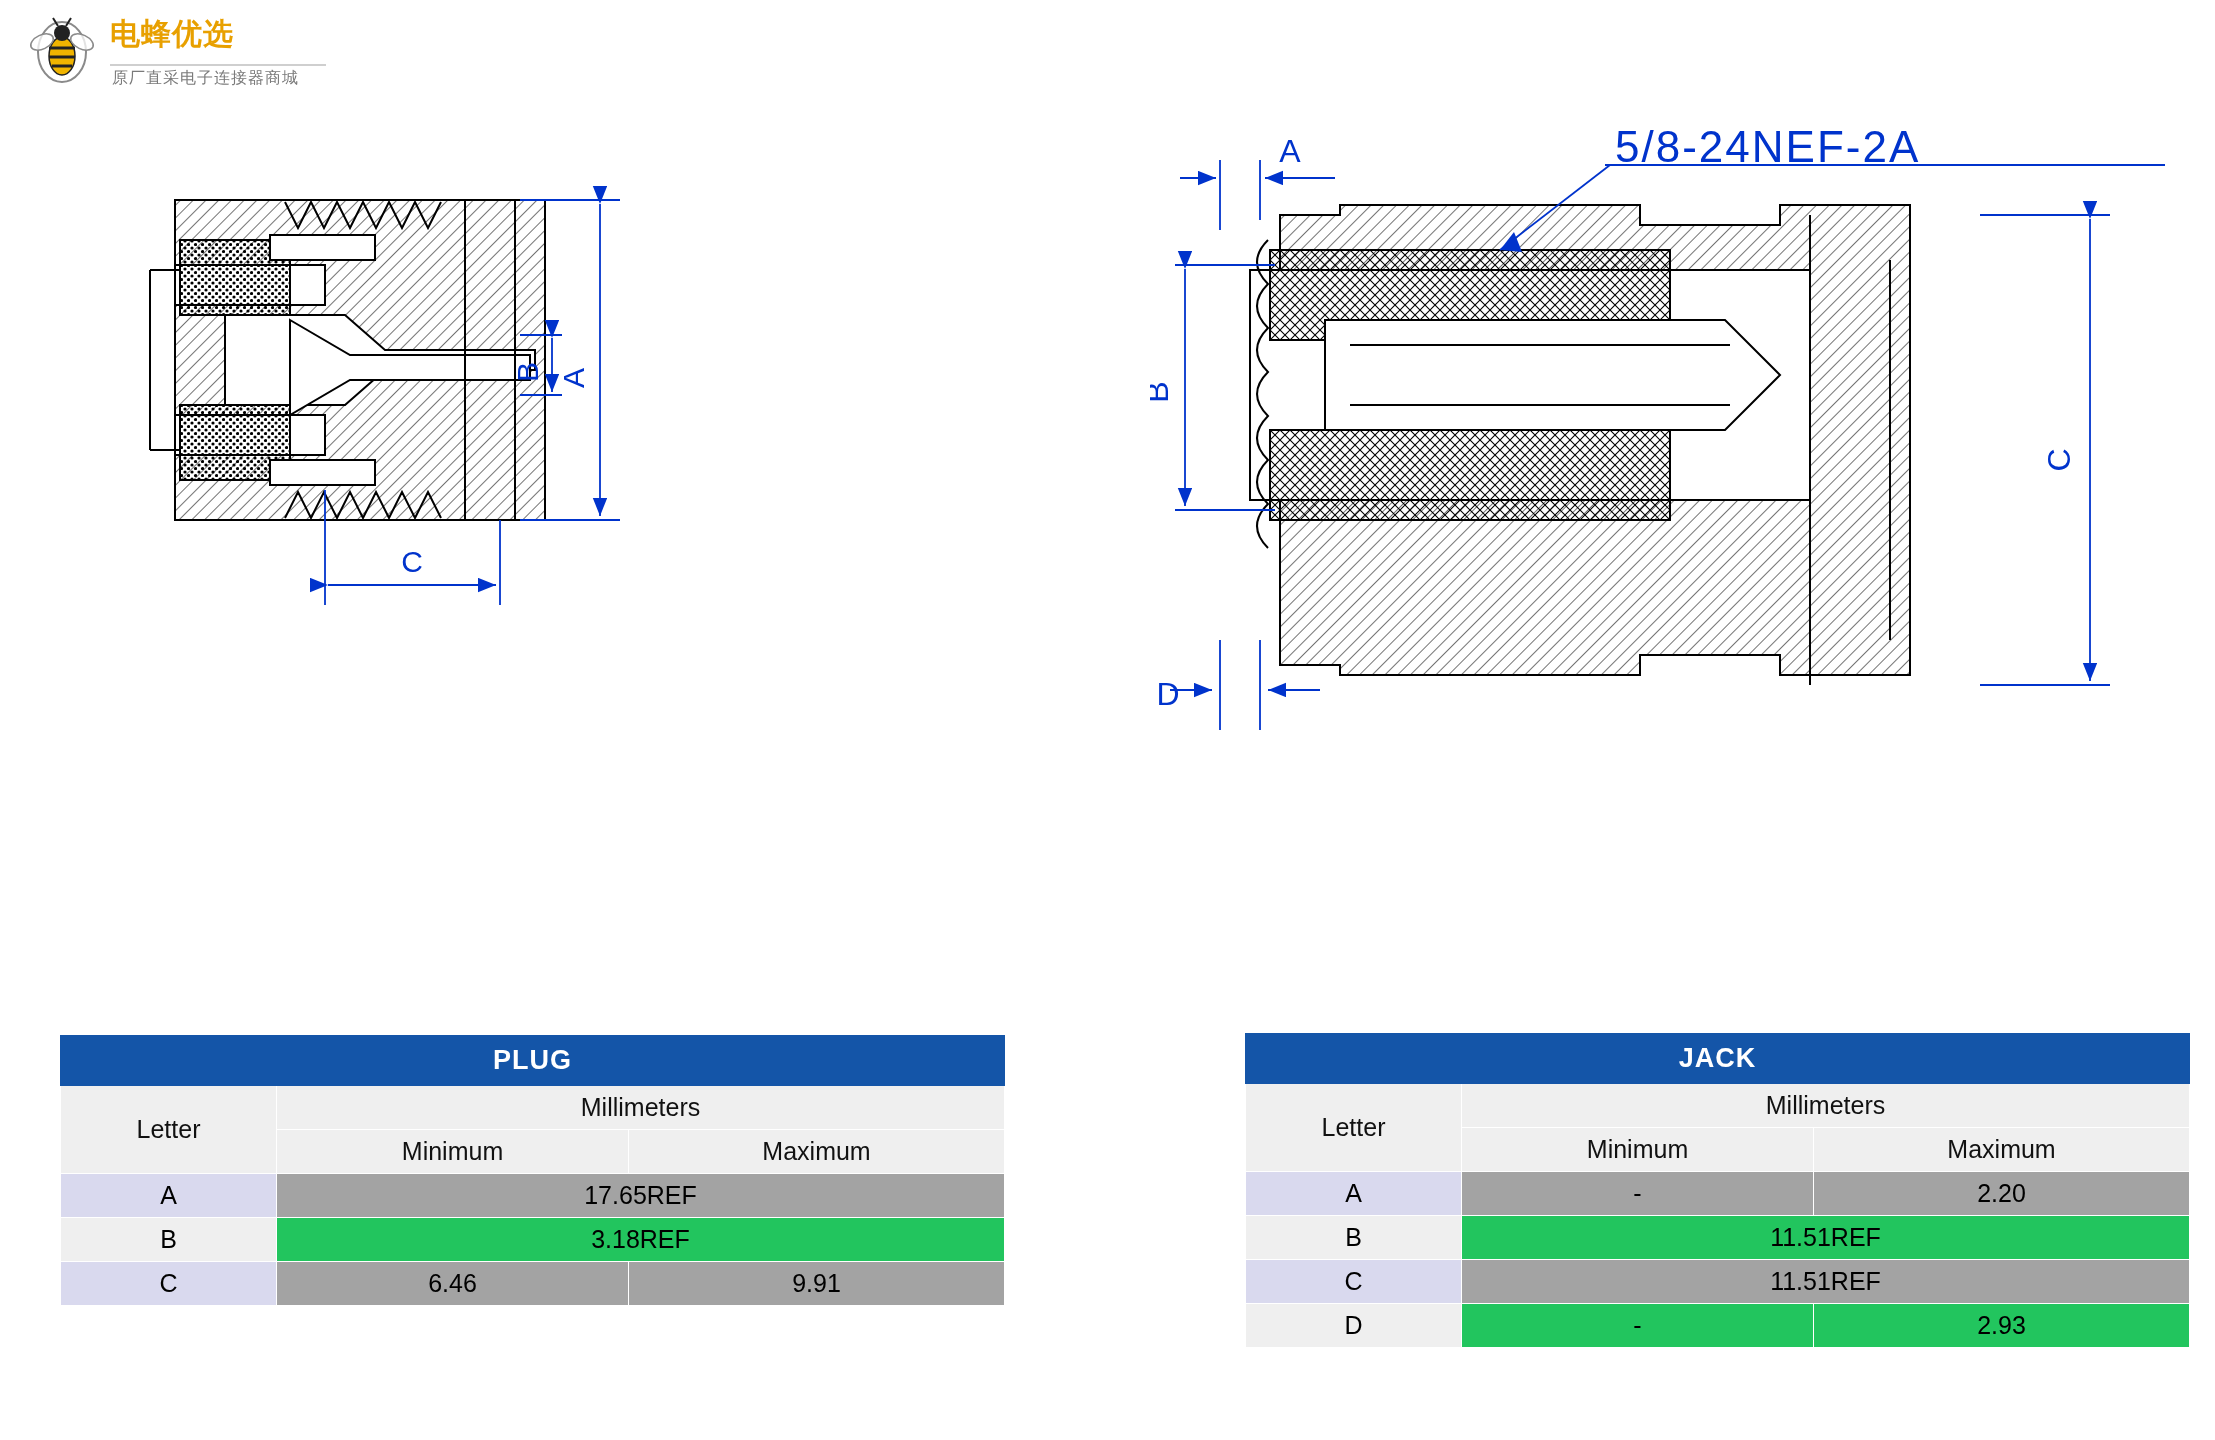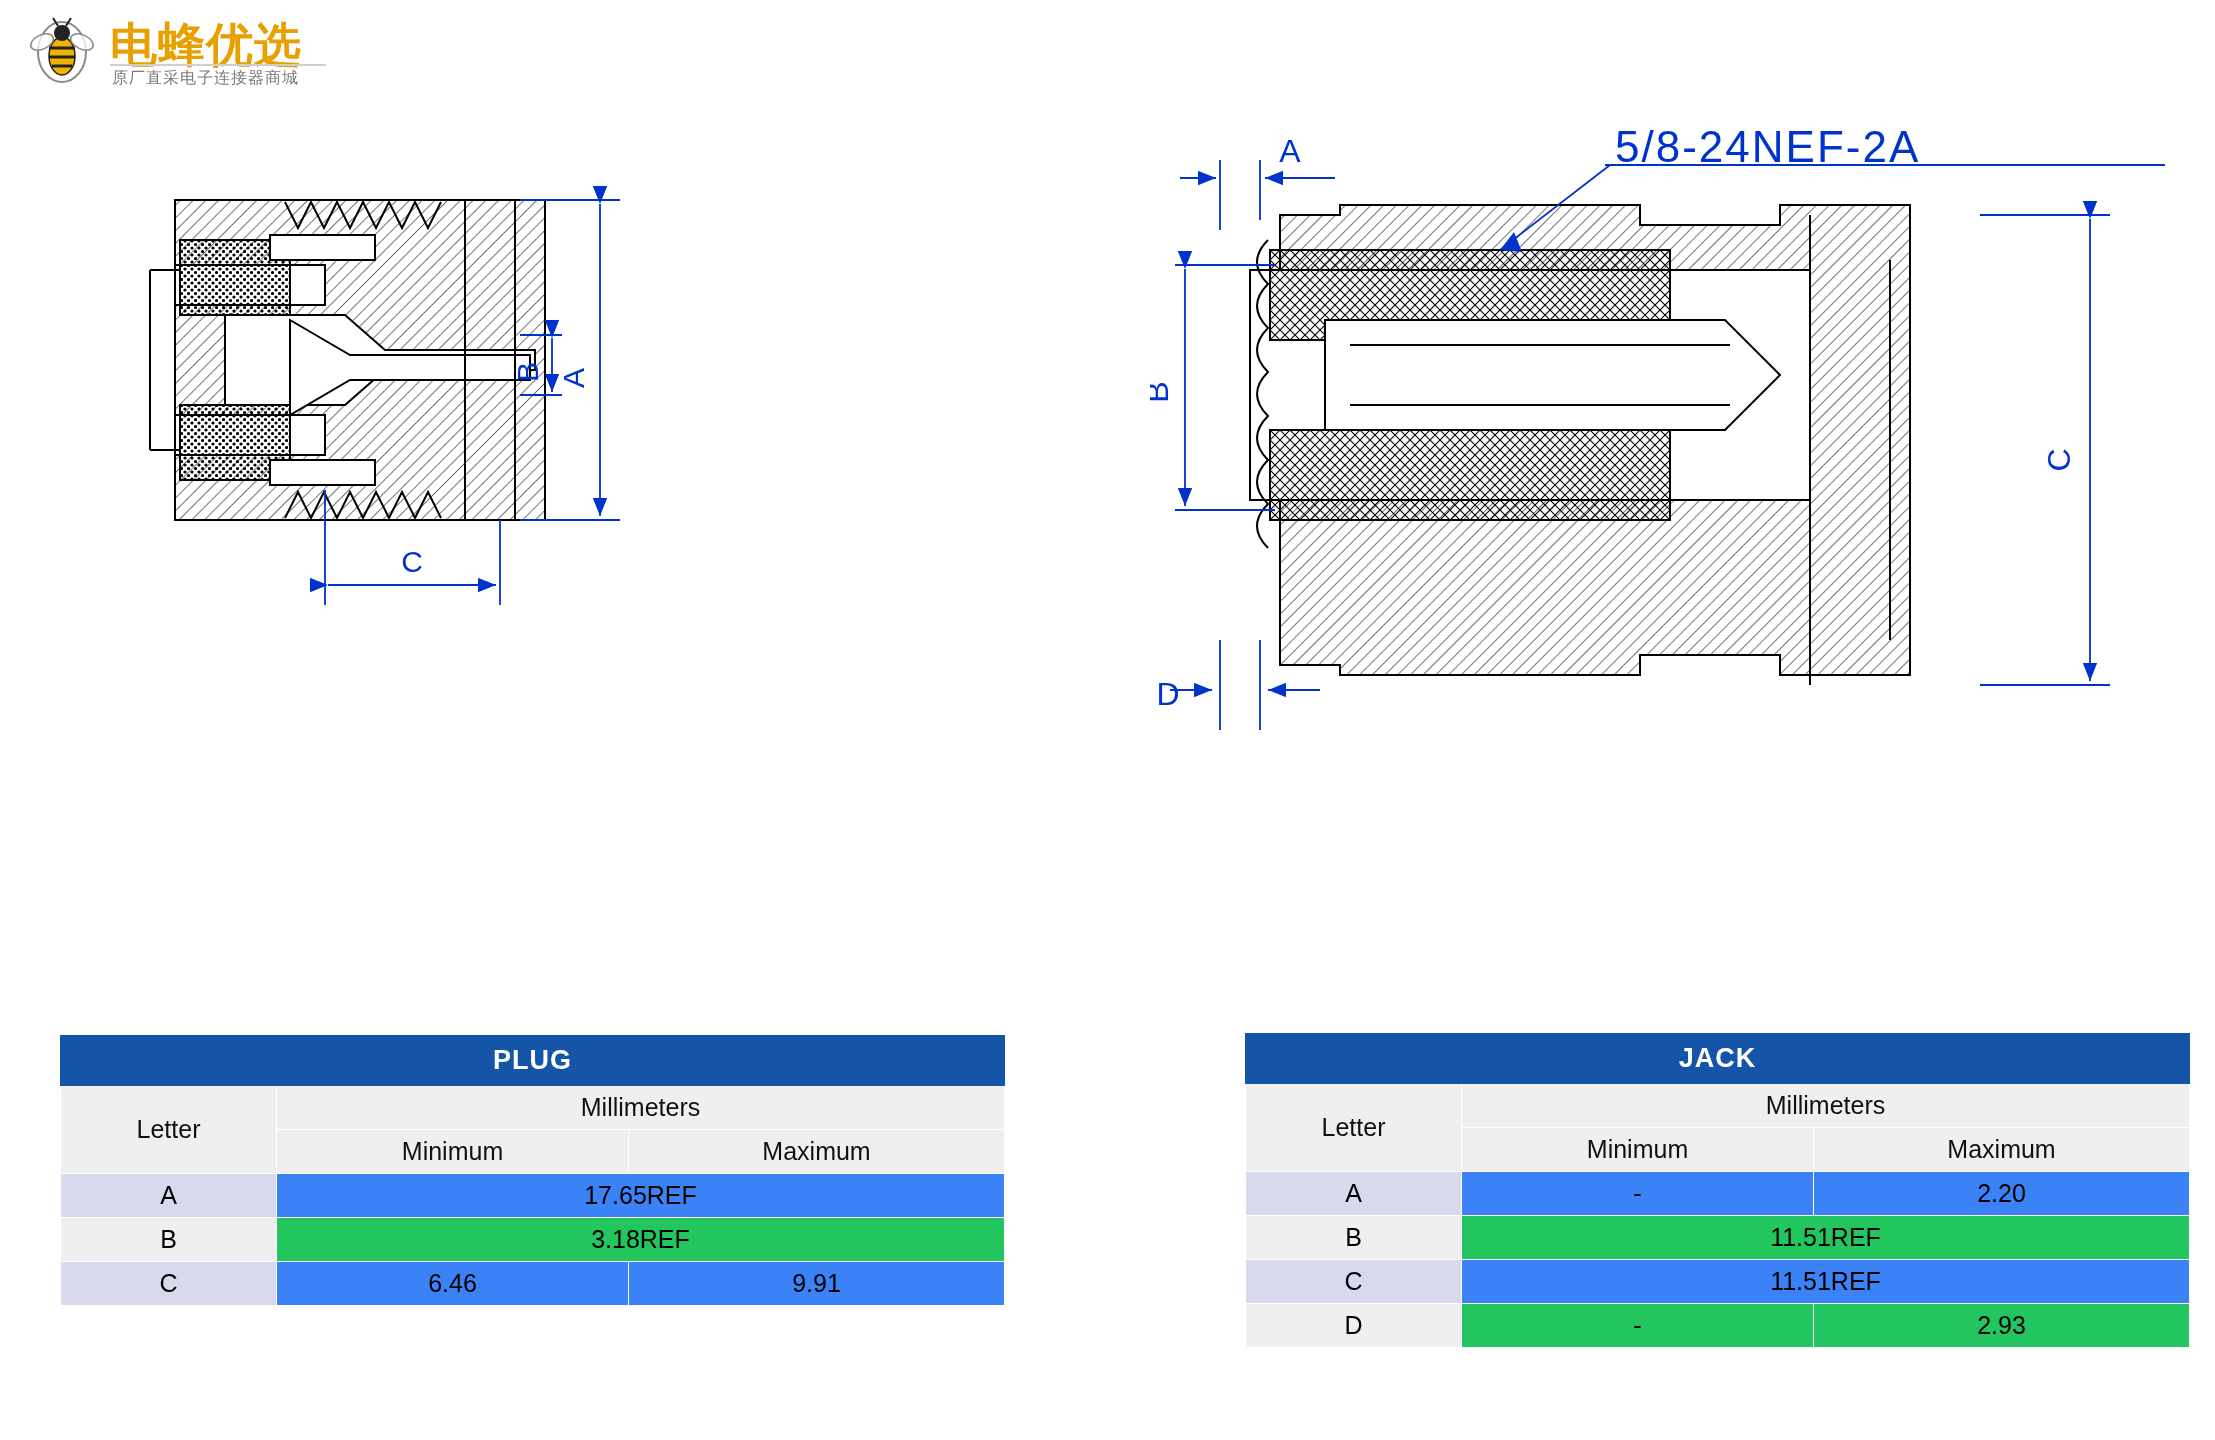--- a/index.html
+++ b/index.html
@@ -28,21 +28,21 @@
     position: absolute;
     left: 6px;
     top: 4px;
     width: 76px;
     height: 76px;
   }
   #logo .brand-cn {
     position: absolute;
     left: 92px;
     top: 6px;
-    font-size: 47px;
+    font-size: 30px;
     font-weight: bold;
     color: #e8a000;
     letter-spacing: 1px;
     white-space: nowrap;
     font-family: "DejaVu Sans", sans-serif;
   }
   #logo .brand-sub {
     position: absolute;
     left: 94px;
     top: 60px;
@@ -97,21 +97,21 @@
   }
   .spec-table .hdr {
     background: #efefef;
     color: #111;
     font-size: 25px;
   }
   .spec-table .letter-col {
     width: 215px;
   }
   .spec-table .row-alt td {
-    background: #3b82f6;
+    background: #a3a3a3;
   }
   .spec-table .row-norm td {
     background: #22c55e;
   }
   .spec-table .row-alt td.letter-col,
   .spec-table .row-norm td.letter-col {
     background: #d9d9ee;
   }
   .spec-table .row-norm td.letter-col {
     background: #efefef;

